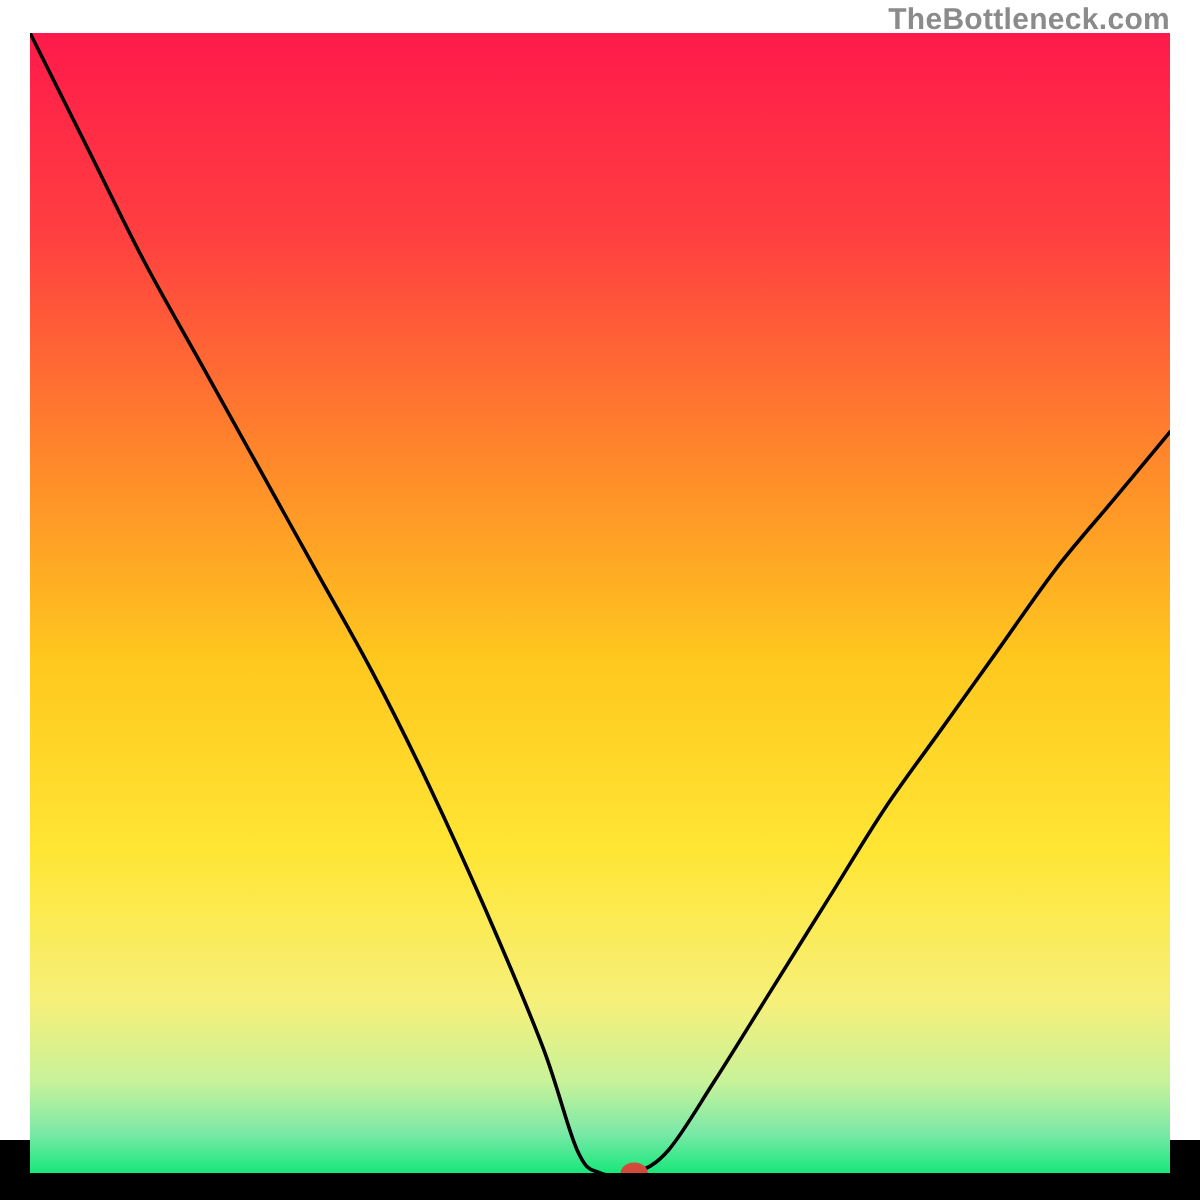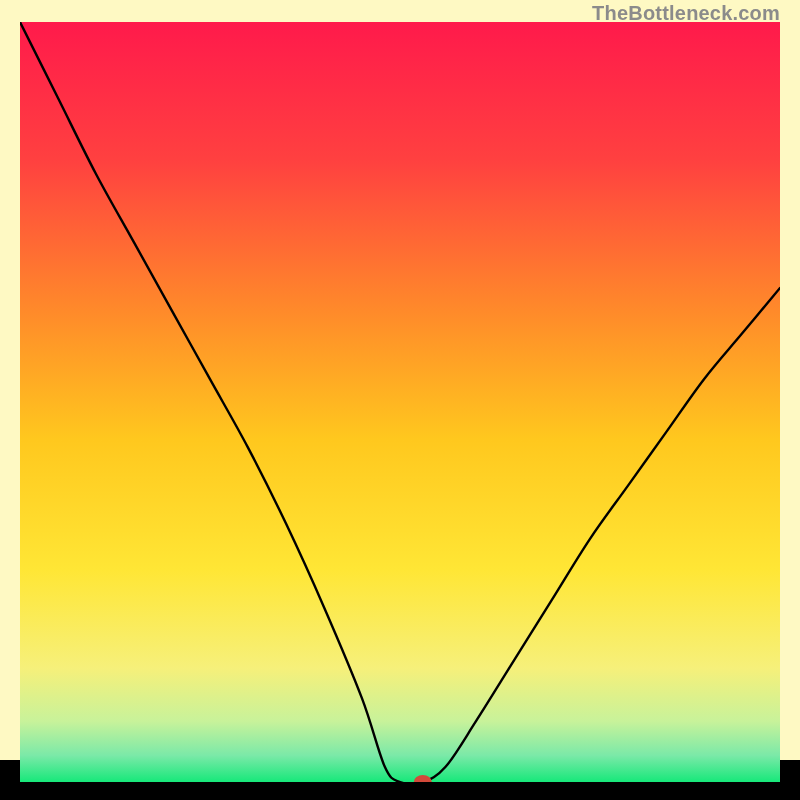--- a/index.html
+++ b/index.html
@@ -7,21 +7,21 @@
     padding: 0;
     width: 800px;
     height: 800px;
     background: #000;
     overflow: hidden;
   }
   .frame {
     position: relative;
     width: 800px;
     height: 760px;
-    background: #fef9c3;
+    background: #ffffff;
   }
   .plot-area {
     position: absolute;
     left: 20px;
     top: 22px;
     width: 760px;
     height: 760px;
     overflow: hidden;
   }
   .watermark {

